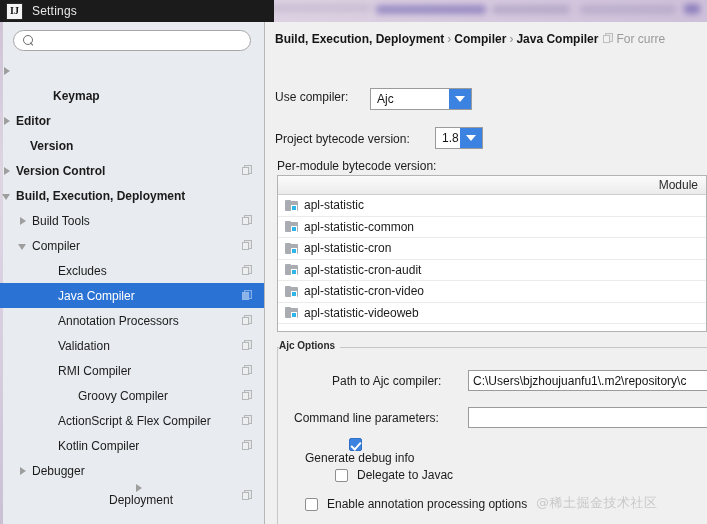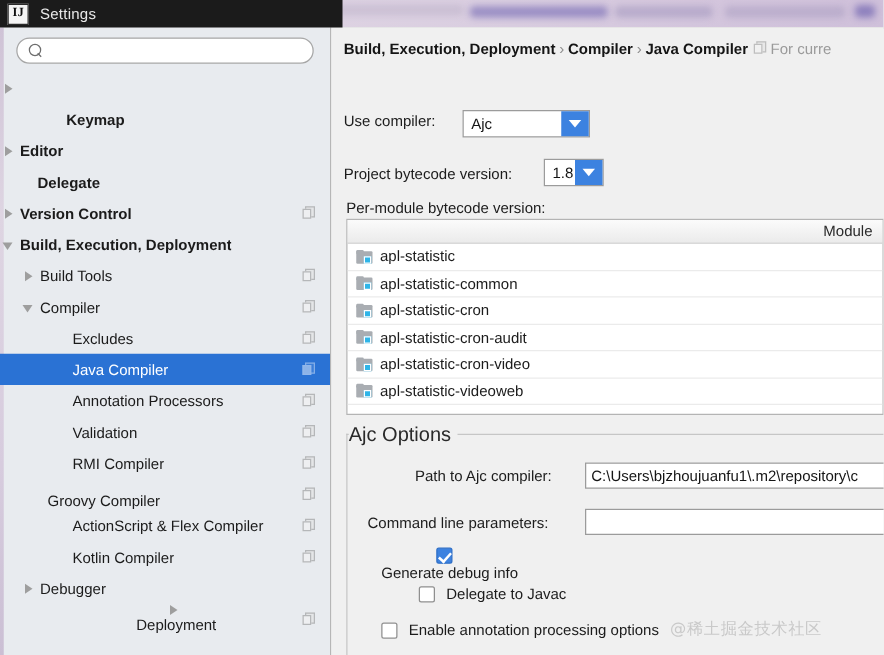--- a/index.html
+++ b/index.html
@@ -102,22 +102,22 @@
   .trow2{height:21.5px;display:flex;align-items:center;padding-left:7px;
     border-bottom:1px solid #ebebeb;box-sizing:border-box;}
   .modicon{position:relative;width:13px;height:11px;flex:0 0 auto;margin-right:6px;}
   .modicon .bdy{position:absolute;left:0;top:1px;width:13px;height:10px;background:#a9adb2;border-radius:1px;}
   .modicon .tab{position:absolute;left:0;top:0px;width:6px;height:3px;background:#a9adb2;border-radius:1px 1px 0 0;}
   .modicon .badge{position:absolute;left:6px;top:5px;width:6px;height:6px;background:#2fb5e8;
     border:1px solid #fff;box-sizing:border-box;}
   .modname{font-size:12px;color:#1b1b1b;white-space:nowrap;}
 
   
-  .grouptitle{position:absolute;left:277px;top:318px;font-size:16px;color:#2a2a2a;background:#f0f0f0;
-    padding-right:5px;z-index:2;}
+  .grouptitle{position:absolute;left:277px;top:318px;font-size:10px;color:#2a2a2a;background:#f0f0f0;
+    padding-right:5px;z-index:2;font-weight:bold;}
   .groupline{position:absolute;left:277px;top:325px;width:430px;height:1px;background:#c6c6c6;}
   .groupline2{position:absolute;left:277px;top:325px;width:1px;height:190px;background:#c6c6c6;}
 
   .tinput{box-sizing:border-box;height:21px;border:1px solid #9b9b9b;background:#fff;
     font-family:"Liberation Sans",sans-serif;font-size:12px;color:#151515;padding:0 4px;outline:none;}
 
   .cbrow{position:absolute;display:flex;align-items:center;}
   .cbox{width:13px;height:13px;box-sizing:border-box;border:1px solid #8f8f8f;background:#fff;
     flex:0 0 auto;margin-right:9px;position:relative;border-radius:2px;}
   .cbox.on{background:#3c82e0;border-color:#2f6fc6;}
@@ -172,21 +172,21 @@
           <div class="trow" style="padding-left: 16px; margin-left: 23px;">
             <span class="arrow none"></span>
             <span class="tlabel bold">Keymap</span>
           </div>
           <div class="trow" style="padding-left: 2px;">
             <span class="arrow right"></span>
             <span class="tlabel bold">Editor</span>
           </div>
           <div class="trow" style="padding-left: 16px;">
             <span class="arrow none"></span>
-            <span class="tlabel bold">Delegate</span>
+            <span class="tlabel bold">Version</span>
           </div>
           <div class="trow" style="padding-left: 2px;">
             <span class="arrow right"></span>
             <span class="tlabel bold">Version Control</span>
             <span class="copyicon">
               <i class="b"></i>
               <i class="f"></i>
             </span>
           </div>
           <div class="trow" style="padding-left: 2px;">
@@ -242,21 +242,21 @@
             </span>
           </div>
           <div class="trow" style="padding-left: 44px;">
             <span class="arrow none"></span>
             <span class="tlabel">RMI Compiler</span>
             <span class="copyicon">
               <i class="b"></i>
               <i class="f"></i>
             </span>
           </div>
-          <div class="trow" style="padding-left: 24px; align-items: flex-end;">
+          <div class="trow" style="padding-left: 64px;">
             <span class="arrow none"></span>
             <span class="tlabel">Groovy Compiler</span>
             <span class="copyicon">
               <i class="b"></i>
               <i class="f"></i>
             </span>
           </div>
           <div class="trow" style="padding-left: 44px;">
             <span class="arrow none"></span>
             <span class="tlabel">ActionScript &amp; Flex Compiler</span>

